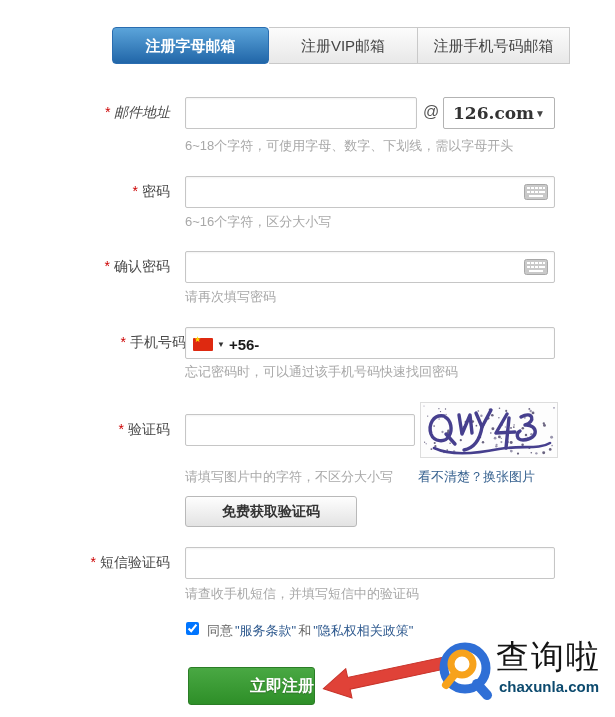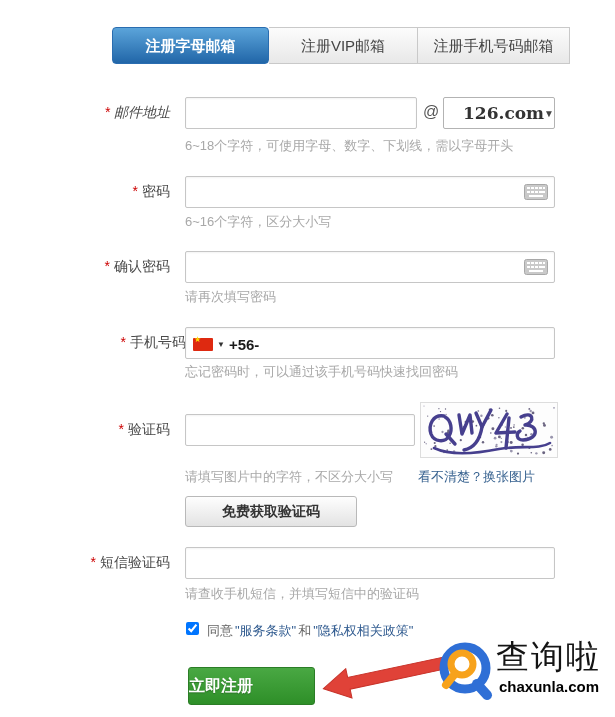--- a/index.html
+++ b/index.html
@@ -34,21 +34,21 @@
     position:absolute;box-sizing:border-box;height:32px;
     border:1px solid #c6c6c6;border-radius:2px;background:#fff;
     box-shadow:inset 0 1px 2px rgba(0,0,0,0.05);
     font-size:14px;padding:0 8px;color:#333;outline:none;
   }
   .hint{position:absolute;left:185px;font-size:13px;color:#a8a8a8;white-space:nowrap;}
   .at{position:absolute;left:423px;top:103px;font-size:16px;color:#555;}
   .domain-select{
     position:absolute;left:443px;top:97px;width:112px;height:32px;box-sizing:border-box;
     border:1px solid #b3b3b3;border-radius:2px;background:#fff;cursor:pointer;
-    display:flex;align-items:center;justify-content:space-between;padding:0 19px;
+    display:flex;align-items:center;justify-content:space-between;padding:0 9px;
   }
   .domain-select .dtext{font-family:"DejaVu Serif","Liberation Serif",serif;font-weight:bold;font-size:17px;color:#333;}
   .caret{font-size:10px;color:#444;}
   .kb-icon{position:absolute;cursor:pointer;}
   .phone-inline{position:absolute;left:193px;display:flex;align-items:center;gap:4px;}
   .flag{width:20px;height:13px;background:#de2910;border-radius:1px;position:relative;display:inline-block;}
   .flag .star{position:absolute;left:1px;top:-3px;color:#ffde00;font-size:8px;}
   .mini-caret{font-size:8px;color:#333;}
   .prefix{font-size:15px;font-weight:bold;color:#1a1a1a;}
   .captcha-box{
@@ -60,33 +60,33 @@
     position:absolute;left:185px;top:496px;width:172px;height:31px;box-sizing:border-box;
     background:linear-gradient(#fefefe,#e3e3e3);border:1px solid #b9b9b9;border-radius:3px;
     font-size:14px;font-weight:bold;color:#333;text-align:center;line-height:29px;cursor:pointer;
   }
   .agree-row{position:absolute;left:186px;top:622px;display:flex;align-items:flex-start;font-size:13px;color:#666;gap:2px;}
   .agree-row input{margin:0 6px 0 0;}
   .agree-link{color:#2f5a8f;cursor:pointer;}
   .green-btn{
     position:absolute;left:188px;top:667px;width:127px;height:38px;box-sizing:border-box;
     background:linear-gradient(#49a843,#2e8f28);border:1px solid #2b7d26;border-radius:3px;
-    color:#fff;font-size:16px;font-weight:bold;text-align:left;line-height:36px;cursor:pointer;
+    color:#fff;font-size:16px;font-weight:bold;text-align:right;line-height:36px;cursor:pointer;
     text-shadow:0 1px 1px rgba(0,0,0,0.25);
   }
   .arrow-wrap{position:absolute;left:318px;top:645px;width:140px;height:58px;pointer-events:none;}
   
   .logo{position:absolute;left:437px;top:633px;width:178px;height:80px;}
   .logo .mark{position:absolute;left:0;top:6px;}
   .logo .brand{
     position:absolute;left:59px;top:2px;font-family:"DejaVu Serif","Liberation Serif",serif;
     font-size:33px;color:#141414;letter-spacing:2px;white-space:nowrap;
   }
   .logo .brand-domain{
-    position:absolute;left:62px;top:45px;font-size:15px;font-weight:bold;color:#000000;white-space:nowrap;
+    position:absolute;left:62px;top:45px;font-size:15px;font-weight:bold;color:#0c4a6e;white-space:nowrap;
   }
 </style>
 </head>
 <body>
 
 <div class="screen">
 
   <div class="tabbar">
     <div class="tab t1 active">注册字母邮箱</div>
     <div class="tab t3">注册VIP邮箱</div>

